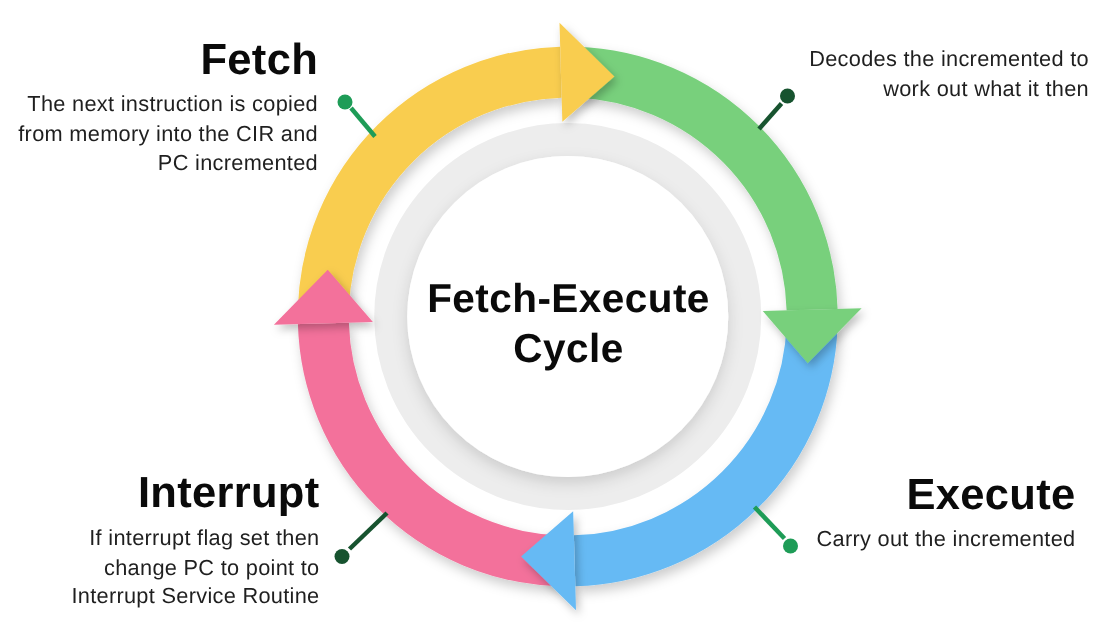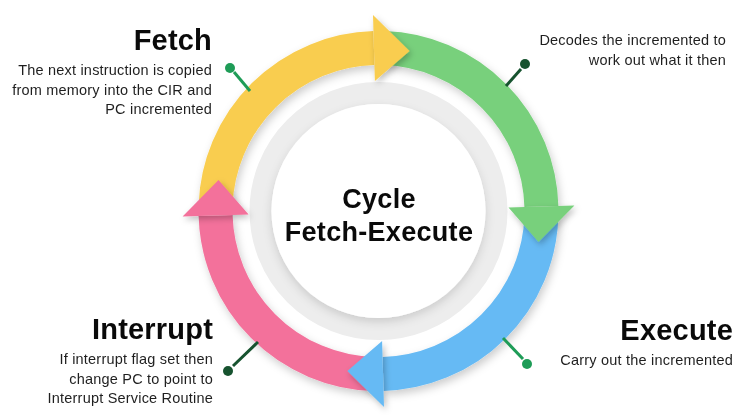--- a/index.html
+++ b/index.html
@@ -34,21 +34,21 @@
   }
   .step-desc {
     margin-top: 4px;
     font-size: 14.5px;
     line-height: 19.5px;
     letter-spacing: 0.2px;
     color: #1f1f1f;
   }
   .block-fetch     { top: 24px;  right: 529px; width: 230px; }
   .block-decode    { top: 27px;  right: 15px;  width: 220px; }
-  .block-execute   { top: 314px; right: 8px;  width: 220px; }
+  .block-execute   { top: 314px; right: 24px;  width: 220px; }
   .block-interrupt { top: 313px; right: 528px; width: 230px; }
   .center-title {
     position: absolute;
     left: 259px;
     top: 183px;
     width: 240px;
     text-align: center;
     font-size: 27px;
     line-height: 33px;
     font-weight: 700;
@@ -106,22 +106,22 @@
         <circle cx="527" cy="364" r="5" fill="#1E9C57"></circle>
       </g>
       <g>
         <line x1="233" y1="366" x2="258" y2="342" stroke-width="3" stroke="#17532F"></line>
         <circle cx="228" cy="371" r="5" fill="#17532F"></circle>
       </g>
     </g>
   </svg>
 
   <div class="center-title">
+    <div>Fetch-Execute</div>
     <div>Cycle</div>
-    <div>Fetch-Execute</div>
   </div>
 
   <div class="step-block block-fetch">
     <h2 class="step-title">Fetch</h2>
     <div class="step-desc">
       <div>The next instruction is copied</div>
       <div>from memory into the CIR and</div>
       <div>PC incremented</div>
     </div>
   </div>

